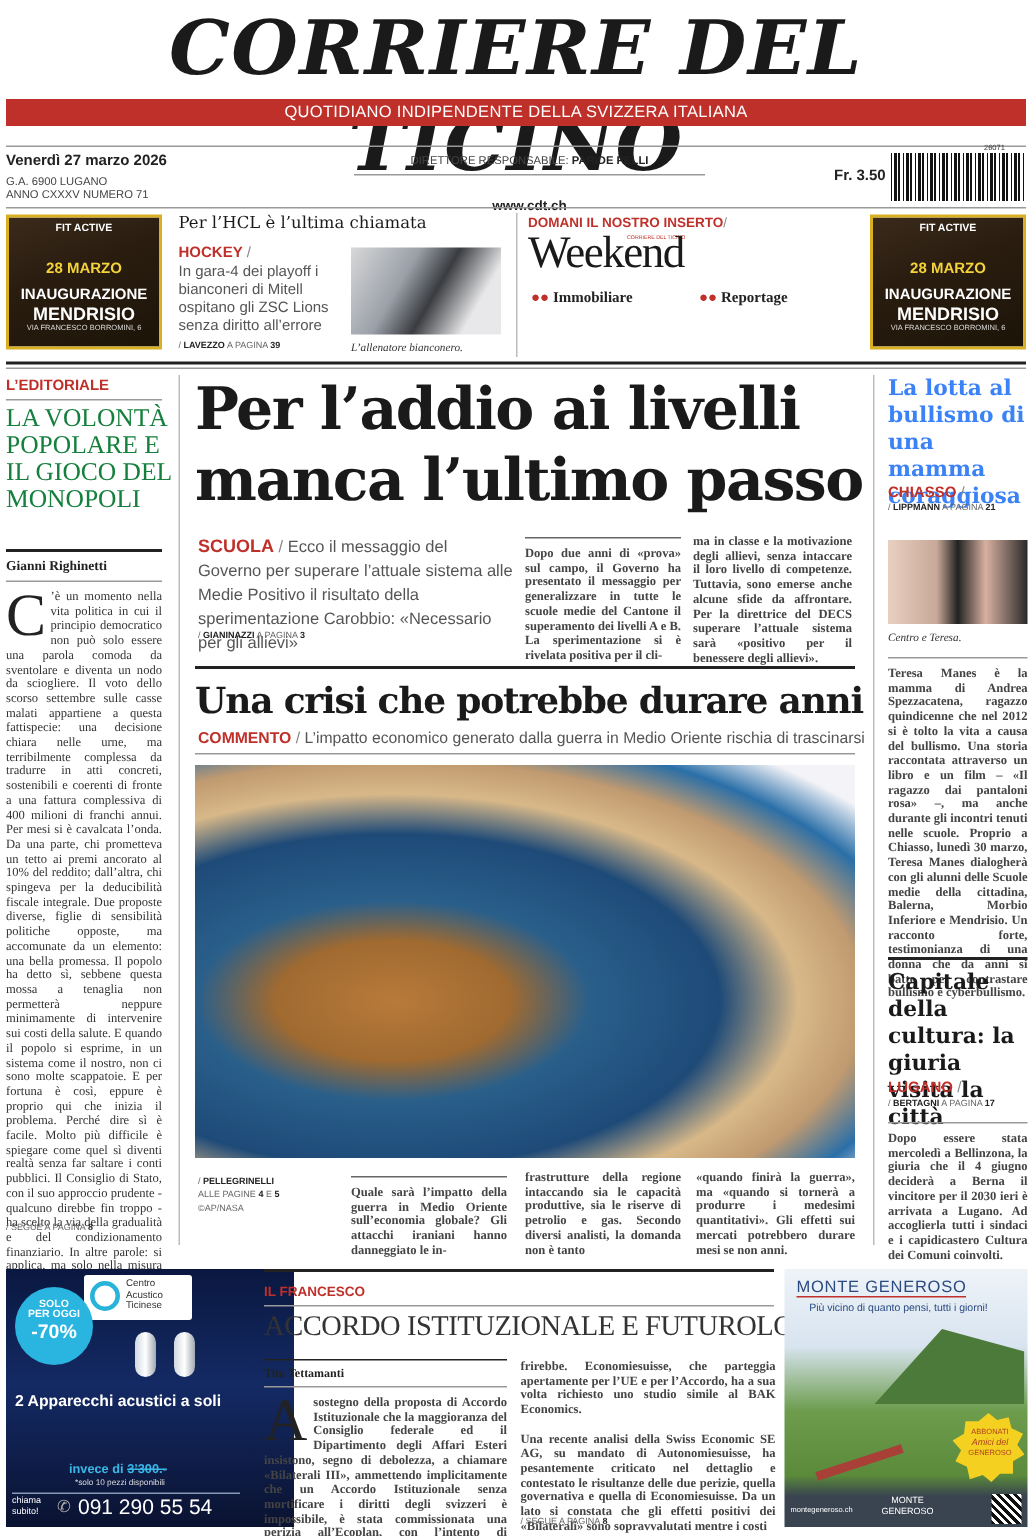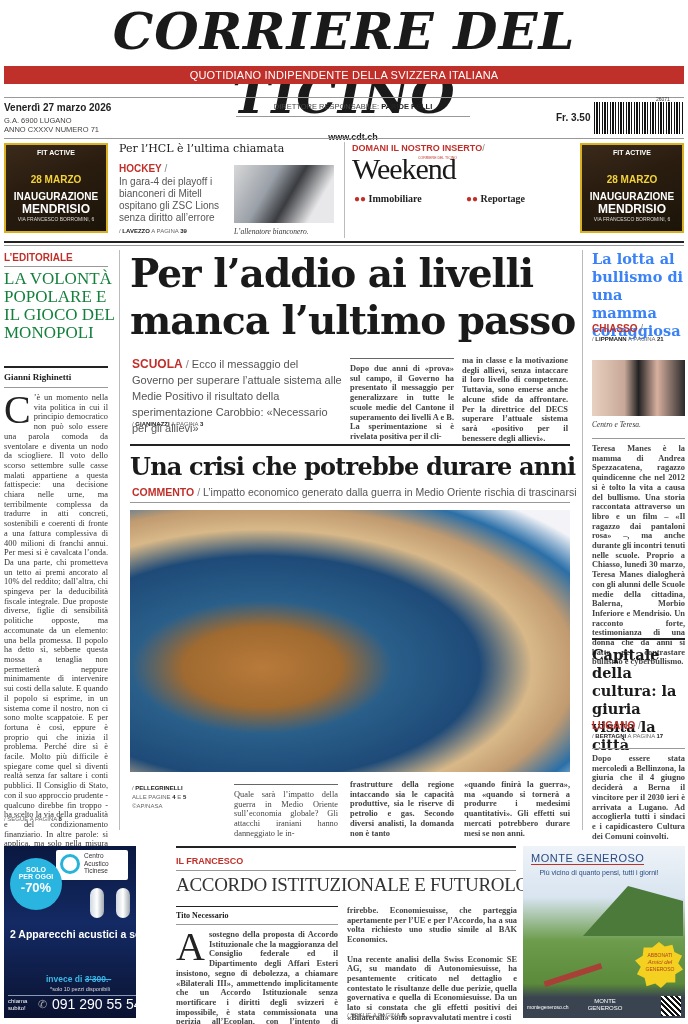--- a/index.html
+++ b/index.html
@@ -108,42 +108,42 @@
 <div class="abs body-serif" style="left:350px;top:364px;width:104px;font-weight:bold;color:#444">Dopo due anni di «prova» sul campo, il Governo ha presentato il messaggio per generalizzare in tutte le scuole medie del Cantone il superamento dei livelli A e B. La sperimentazione si è rivelata positiva per il cli-</div>
 <div class="abs body-serif" style="left:462px;top:356px;width:106px;font-weight:bold;color:#444">ma in classe e la motivazione degli allievi, senza intaccare il loro livello di competenze. Tuttavia, sono emerse anche alcune sfide da affrontare. Per la direttrice del DECS superare l’attuale sistema sarà «positivo per il benessere degli allievi».</div>
 
 <div class="abs hthick" style="left:130px;top:444px;width:440px"></div>
 <div class="abs serif" style="left:130px;top:452px;width:450px;font-size:24px;font-weight:bold;color:#1a1a1a;letter-spacing:-.8px;white-space:nowrap">Una crisi che potrebbe durare anni</div>
 <div class="abs" style="left:132px;top:486px;font-size:10.5px;color:#555;white-space:nowrap"><span class="red">COMMENTO</span><span style="color:#888"> / </span><span>L’impatto economico generato dalla guerra in Medio Oriente rischia di trascinarsi</span></div>
 <div class="abs hline" style="left:130px;top:502px;width:440px"></div>
 <div class="abs photo-earth" style="left:130px;top:510px;width:440px;height:262px"></div>
 <div class="abs byline" style="left:132px;top:784px;line-height:9px">/ <b>PELLEGRINELLI</b><br><span>ALLE PAGINE</span> <b>4</b> <span>E</span> <b>5</b><br><span>©AP/NASA</span></div>
 <div class="abs hline" style="left:234px;top:784px;width:104px;background:#666"></div>
-<div class="abs body-serif" style="left:234px;top:790px;width:104px;font-weight:normal;color:#444">Quale sarà l’impatto della guerra in Medio Oriente sull’economia globale? Gli attacchi iraniani hanno danneggiato le in-</div>
+<div class="abs body-serif" style="left:234px;top:790px;width:104px;font-weight:bold;color:#444">Quale sarà l’impatto della guerra in Medio Oriente sull’economia globale? Gli attacchi iraniani hanno danneggiato le in-</div>
 <div class="abs body-serif" style="left:350px;top:780px;width:104px;font-weight:bold;color:#444">frastrutture della regione intaccando sia le capacità produttive, sia le riserve di petrolio e gas. Secondo diversi analisti, la domanda non è tanto</div>
 <div class="abs body-serif" style="left:464px;top:780px;width:106px;font-weight:bold;color:#444">«quando finirà la guerra», ma «quando si tornerà a produrre i medesimi quantitativi». Gli effetti sui mercati potrebbero durare mesi se non anni.</div>
 
 <div class="abs vline" style="left:582px;top:250px;height:580px"></div>
 
 <div class="abs serif" style="left:592px;top:250px;width:96px;font-size:14.5px;line-height:18px;font-weight:bold;color:#3b82f6">La lotta al bullismo di una mamma coraggiosa</div>
 <div class="abs" style="left:592px;top:323px;font-size:10px"><span class="red">CHIASSO</span><span style="color:#888"> /</span></div>
 <div class="abs byline" style="left:592px;top:336px">/ <b>LIPPMANN</b> <span>A PAGINA</span> <b>21</b></div>
 <div class="abs photo-teresa" style="left:592px;top:360px;width:93px;height:56px"></div>
 <div class="abs lserif" style="left:592px;top:420px;font-size:7.5px;font-style:italic;color:#333">Centro e Teresa.</div>
 <div class="abs hline" style="left:592px;top:438px;width:93px"></div>
 <div class="abs body-serif" style="left:592px;top:444px;width:93px;font-weight:bold;color:#444">Teresa Manes è la mamma di Andrea Spezzacatena, ragazzo quindicenne che nel 2012 si è tolto la vita a causa del bullismo. Una storia raccontata attraverso un libro e un film – «Il ragazzo dai pantaloni rosa» –, ma anche durante gli incontri tenuti nelle scuole. Proprio a Chiasso, lunedì 30 marzo, Teresa Manes dialogherà con gli alunni delle Scuole medie della cittadina, Balerna, Morbio Inferiore e Mendrisio. Un racconto forte, testimonianza di una donna che da anni si batte per contrastare bullismo e cyberbullismo.</div>
 
 <div class="abs hthick" style="left:592px;top:638px;width:93px"></div>
 <div class="abs serif" style="left:592px;top:646px;width:96px;font-size:14.5px;line-height:18px;font-weight:bold;color:#1a1a1a">Capitale della cultura: la giuria visita la città</div>
 <div class="abs" style="left:592px;top:720px;font-size:10px"><span class="red">LUGANO</span><span style="color:#888"> /</span></div>
 <div class="abs byline" style="left:592px;top:733px">/ <b>BERTAGNI</b> <span>A PAGINA</span> <b>17</b></div>
 <div class="abs hline" style="left:592px;top:748px;width:93px"></div>
 <div class="abs body-serif" style="left:592px;top:754px;width:93px;font-weight:bold;color:#444">Dopo essere stata mercoledì a Bellinzona, la giuria che il 4 giugno deciderà a Berna il vincitore per il 2030 ieri è arrivata a Lugano. Ad accoglierla tutti i sindaci e i capidicastero Cultura dei Comuni coinvolti.</div>
 
-<div class="abs ad-cat" style="left:4px;top:846px;width:132px;height:172px">
+<div class="abs ad-cat" style="left:4px;top:846px;width:192px;height:172px">
   <div class="abs" style="left:52px;top:4px;width:72px;height:30px;background:#fff;border-radius:2px"></div>
   <div class="abs" style="left:56px;top:8px;width:20px;height:20px;border:3px solid #28b4d8;border-radius:50%"></div>
   <div class="abs" style="left:80px;top:6px;width:42px;font-size:6.5px;line-height:7.5px;color:#333">Centro Acustico Ticinese</div>
   <div class="abs" style="left:6px;top:12px;width:52px;height:52px;border-radius:50%;background:#2ab4e0;text-align:center;font-weight:bold;padding-top:8px">
     <div style="font-size:7px">SOLO</div>
     <div style="font-size:7px">PER OGGI</div>
     <div style="font-size:13px">-70%</div>
   </div>
   <div class="abs" style="left:86px;top:42px;width:14px;height:30px;border-radius:8px;background:linear-gradient(90deg,#d0d8e0,#fff,#a0a8b0)"></div>
   <div class="abs" style="left:112px;top:42px;width:14px;height:30px;border-radius:8px;background:linear-gradient(90deg,#d0d8e0,#fff,#a0a8b0)"></div>
@@ -154,21 +154,21 @@
   <div class="abs" style="left:4px;top:152px;width:26px;font-size:6px;line-height:7px">chiama subito!</div>
   <div class="abs" style="left:34px;top:152px;font-size:11px;color:#aaa">✆</div>
   <div class="abs" style="left:48px;top:150px;font-size:14px;font-weight:normal;white-space:nowrap">091 290 55 54</div>
 </div>
 
 <div class="abs hthick" style="left:176px;top:846px;width:340px"></div>
 <div class="abs red" style="left:176px;top:856px;font-size:9px">IL FRANCESCO</div>
 <div class="abs hline" style="left:176px;top:870px;width:340px"></div>
 <div class="abs lserif" style="left:176px;top:874px;width:345px;font-size:19px;color:#333;white-space:nowrap;letter-spacing:-.3px">ACCORDO ISTITUZIONALE E FUTUROLOGIA</div>
 <div class="abs hthick" style="left:176px;top:906px;width:162px;height:1px"></div>
-<div class="abs lserif" style="left:176px;top:911px;font-size:8px;font-weight:bold">Tito Necessario</div>
+<div class="abs lserif" style="left:176px;top:911px;font-size:8px;font-weight:bold">Tito Tettamanti</div>
 <div class="abs hline" style="left:176px;top:924px;width:162px"></div>
 <div class="abs body-serif" style="left:176px;top:930px;width:162px;font-weight:bold;color:#444"><span class="lserif" style="float:left;font-size:40px;line-height:34px;margin-right:4px;color:#222;font-weight:normal">A</span><span>sostegno della proposta di Accordo Istituzionale che la maggioranza del Consiglio federale ed il Dipartimento degli Affari Esteri insistono, segno di debolezza, a chiamare «Bilaterali III», ammettendo implicitamente che un Accordo Istituzionale senza mortificare i diritti degli svizzeri è impossibile, è stata commissionata una perizia all’Ecoplan, con l’intento di confermare i vantaggi che l’accordo con l’UE ci of-</span></div>
 <div class="abs body-serif" style="left:347px;top:906px;width:170px;font-weight:bold;color:#444"><span>frirebbe. Economiesuisse, che parteggia apertamente per l’UE e per l’Accordo, ha a sua volta richiesto uno studio simile al BAK Economics.</span><br><br><span>Una recente analisi della Swiss Economic SE AG, su mandato di Autonomiesuisse, ha pesantemente criticato nel dettaglio e contestato le risultanze delle due perizie, quella governativa e quella di Economiesuisse. Da un lato si constata che gli effetti positivi dei «Bilaterali» sono sopravvalutati mentre i costi</span></div>
 <div class="abs byline" style="left:347px;top:1012px"><span>/ SEGUE A PAGINA</span> <b>8</b></div>
 
 <div class="abs ad-mg" style="left:523px;top:846px;width:162px;height:172px">
   <div class="abs" style="left:8px;top:6px;font-size:11px;color:#2a4a80;letter-spacing:.5px;border-bottom:1px solid #c0302a">MONTE GENEROSO</div>
   <div class="abs" style="left:16px;top:22px;width:120px;text-align:center;font-size:7px;color:#2a4a80;line-height:9px">Più vicino di quanto pensi, tutti i giorni!</div>
   <div class="abs" style="left:60px;top:40px;width:100px;height:50px;background:#4c7a3a;clip-path:polygon(0 100%,45% 0,100% 30%,100% 100%)"></div>
   <div class="abs" style="left:112px;top:96px;width:48px;height:46px;background:#f4d020;clip-path:polygon(50% 0,62% 10%,78% 6%,82% 22%,98% 30%,90% 46%,100% 60%,84% 70%,84% 88%,66% 88%,54% 100%,42% 90%,24% 96%,20% 78%,4% 70%,12% 54%,0 40%,16% 30%,18% 12%,36% 12%)"></div>

